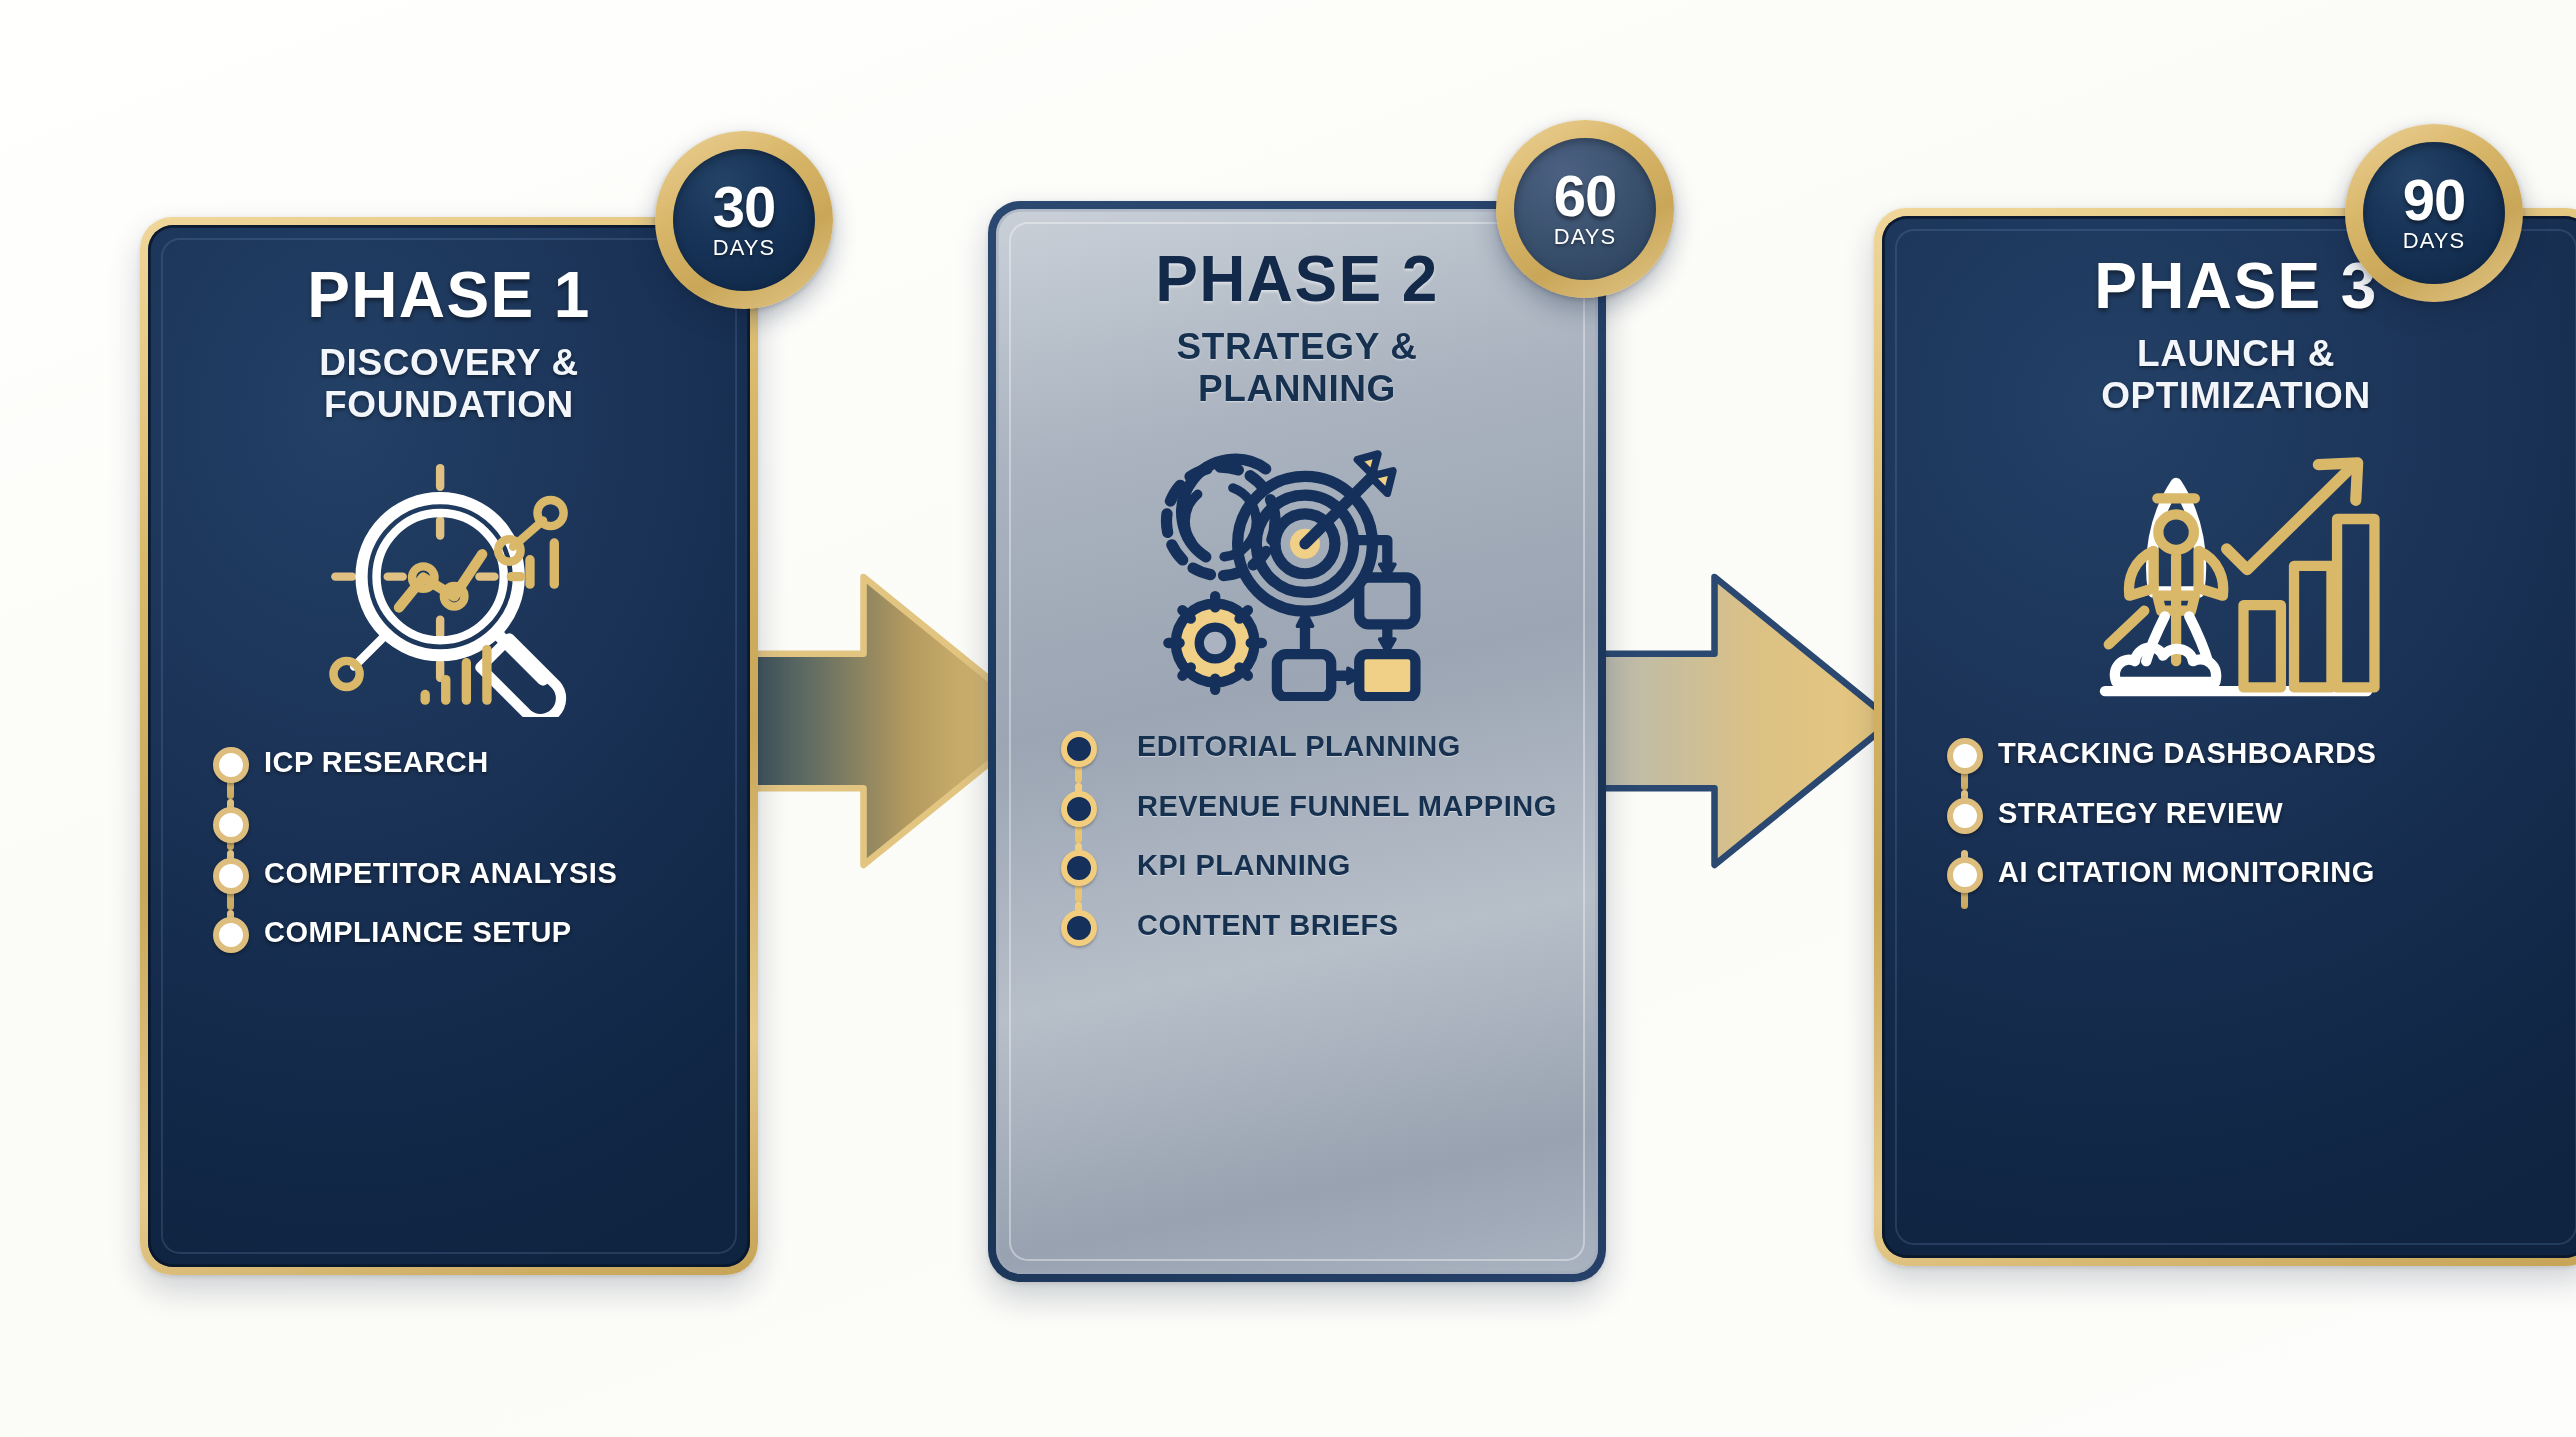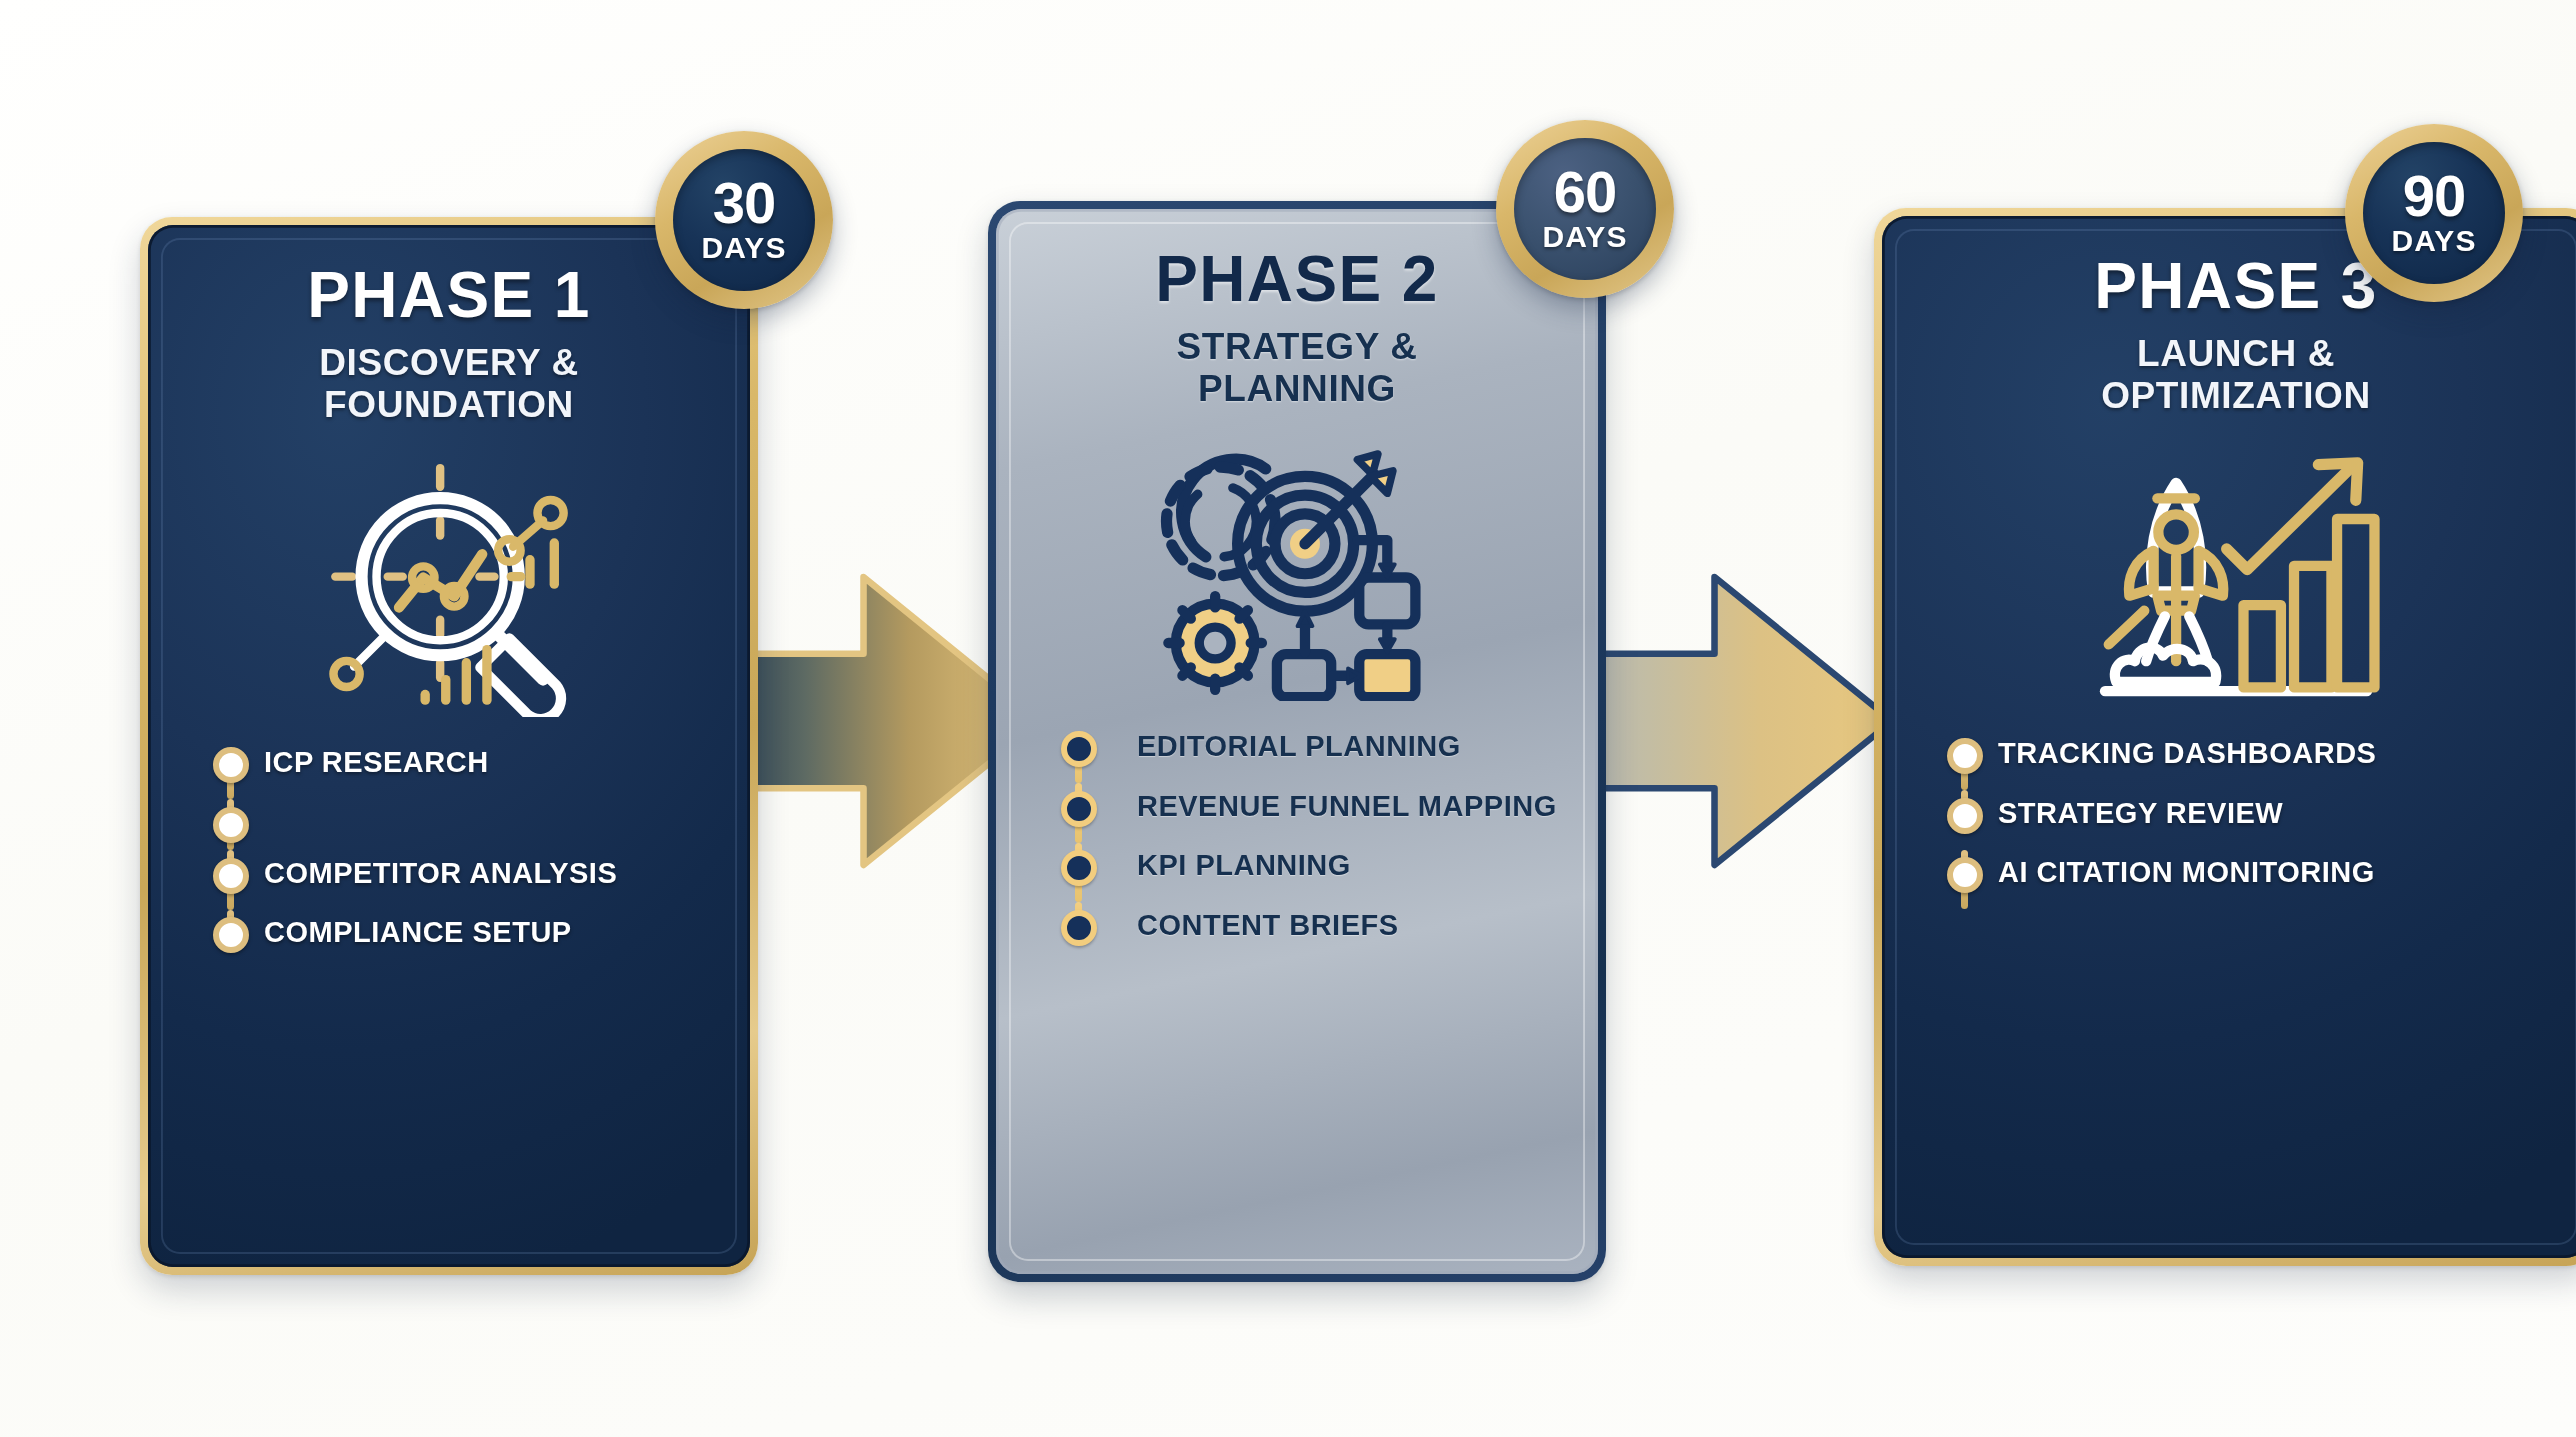--- a/index.html
+++ b/index.html
@@ -209,22 +209,22 @@
   .badge.slate .badge-face { background: radial-gradient(85% 85% at 35% 25%, #4c6182 0%, #3b526f 55%, #2e4460 100%); }
   .badge-num {
     font-size: 58px;
     font-weight: bold;
     color: #ffffff;
     line-height: 0.95;
     letter-spacing: -0.9px;
     text-shadow: 0 2.8px 4.7px rgba(0,0,0,0.45);
   }
   .badge-unit {
-    font-size: 30px;
-    font-weight: bold;
+    font-size: 22px;
+    font-weight: normal;
     color: #ffffff;
     letter-spacing: 1.1px;
     margin-top: 1.9px;
     text-shadow: 0 1.9px 3.7px rgba(0,0,0,0.45);
   }
 </style>
 </head>
 <body>
 
 <div id="stage">

